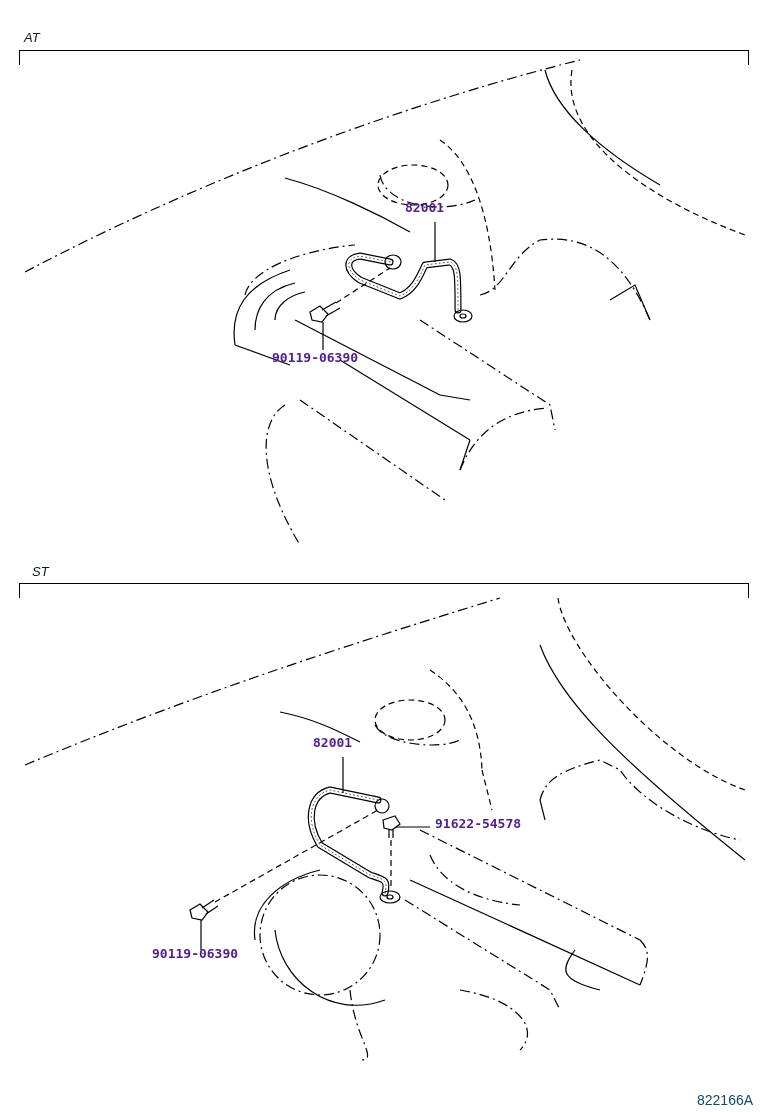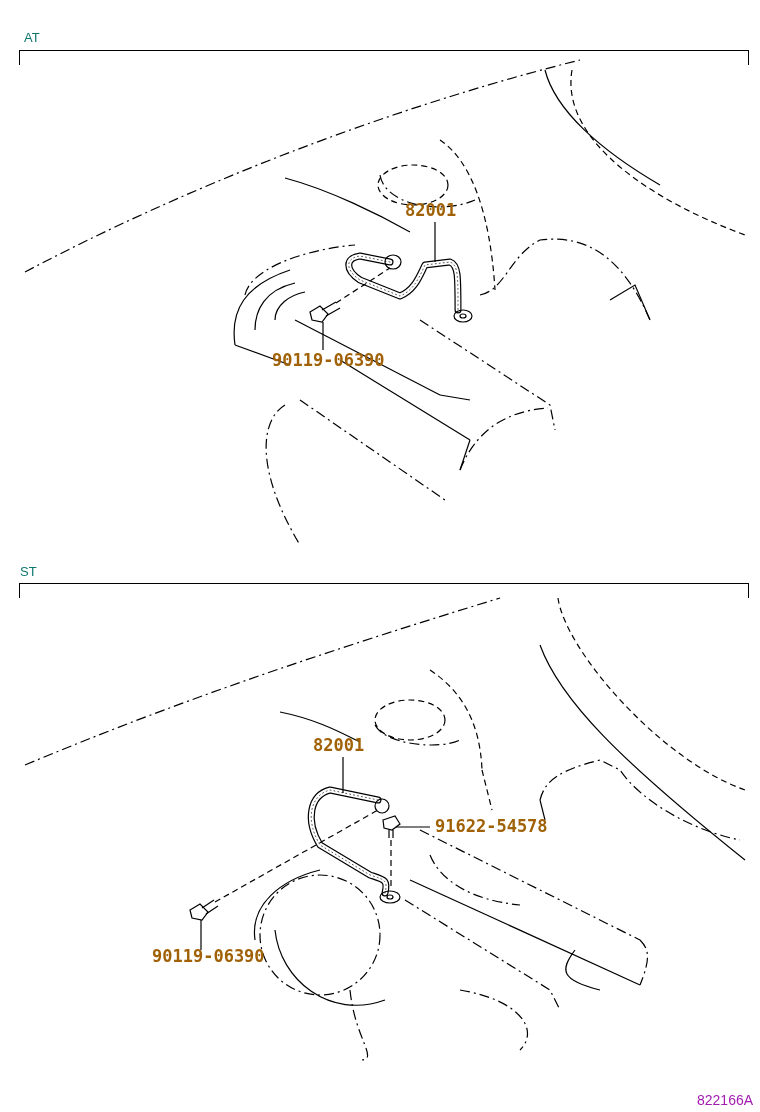--- a/index.html
+++ b/index.html
@@ -1,35 +1,35 @@
 <!DOCTYPE html>
 <html><head>
 <meta charset="utf-8">
 <style>
   html, body { margin: 0; padding: 0; background: #ffffff; }
   body { width: 760px; height: 1112px; position: relative; overflow: hidden; font-family: "DejaVu Sans Mono", monospace; }
-  .section-label { position: absolute; font-family: "Liberation Sans", sans-serif; font-size: 13px; color: #0f766e; }
+  .section-label { position: absolute; font-family: "Liberation Sans", sans-serif; font-size: 13px; color: #0f172a; font-style: italic; }
   .bracket { position: absolute; border-top: 1px solid #000; border-left: 1px solid #000; border-right: 1px solid #000; height: 14px; }
-  .part-label { position: absolute; font-family: "DejaVu Sans Mono", monospace; font-weight: bold; font-size: 17px; color: #a16207; letter-spacing: 0px; }
-  .ref-id { position: absolute; font-family: "Liberation Sans", sans-serif; font-size: 14px; color: #a21caf; }
+  .part-label { position: absolute; font-family: "DejaVu Sans Mono", monospace; font-weight: bold; font-size: 13px; color: #4c1d95; letter-spacing: 0px; }
+  .ref-id { position: absolute; font-family: "Liberation Sans", sans-serif; font-size: 14px; color: #0c4a6e; }
   svg.drawing { position: absolute; left: 0; top: 0; }
   svg .s { fill: none; stroke: #000; stroke-width: 1.2; }
   svg .d { fill: none; stroke: #000; stroke-width: 1.2; stroke-dasharray: 10 4 2 4; }
   svg .dd { fill: none; stroke: #000; stroke-width: 1.2; stroke-dasharray: 6 4; }
   svg .cable { fill: none; stroke: #000; stroke-width: 7; stroke-linecap: round; stroke-linejoin: round; }
   svg .cable-in { fill: none; stroke: #fff; stroke-width: 4.6; stroke-linecap: round; stroke-linejoin: round; }
   svg .cable-dots { fill: none; stroke: #555; stroke-width: 1; stroke-dasharray: 1 3; stroke-linecap: round; }
 </style>
 </head>
 <body>
 
 <div class="section-label" style="left:24px; top:30px;">AT</div>
 <div class="bracket" style="left:19px; top:50px; width:728px;"></div>
 
-<div class="section-label" style="left:20px; top:564px;">ST</div>
+<div class="section-label" style="left:32px; top:564px;">ST</div>
 <div class="bracket" style="left:19px; top:583px; width:728px;"></div>
 
 <svg class="drawing" width="760" height="1112" viewBox="0 0 760 1112">
 
   <g>
     <path class="d" d="M25,272 C180,190 380,110 580,60"></path>
     <path class="dd" d="M572,70 C560,140 650,200 745,235"></path>
     <path class="s" d="M545,70 C555,110 600,150 660,185"></path>
     <ellipse class="dd" cx="413" cy="185" rx="35" ry="20"></ellipse>
     <path class="d" d="M380,175 C385,205 440,215 475,200"></path>

